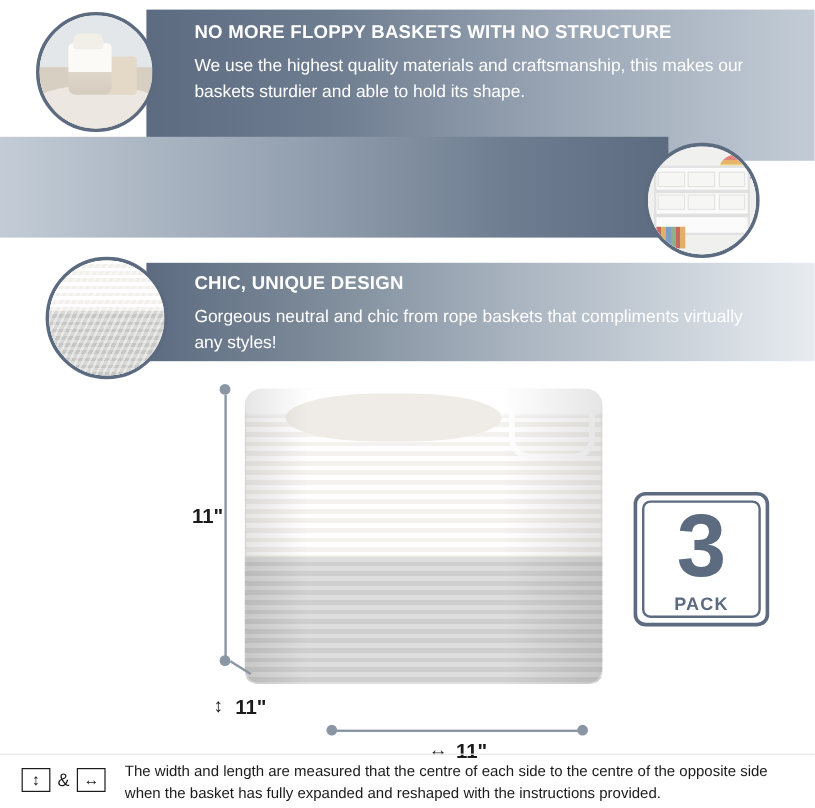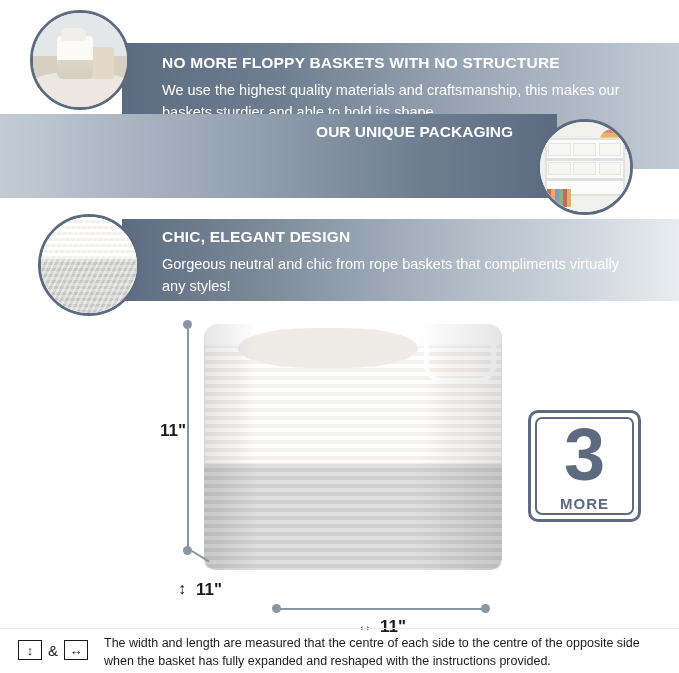--- a/index.html
+++ b/index.html
@@ -20,21 +20,20 @@
     box-sizing: border-box;
   }
 
   
   .band1 {
     left: 122px;
     top: 8px;
     width: 557px;
     height: 126px;
     background: linear-gradient(to right, #5c6b80 0%, #6e7d90 28%, #9aa6b5 62%, #c3ccd6 100%);
-    margin-top: 35px;
   }
   .band1 .title {
     position: absolute;
     left: 40px;
     top: 11px;
     font-size: 15.5px;
     font-weight: bold;
     color: #ffffff;
     letter-spacing: 0.2px;
   }
@@ -356,41 +355,40 @@
     <div class="p1-wall"></div>
     <div class="p1-floor"></div>
     <div class="p1-rug"></div>
     <div class="p1-basket2"></div>
     <div class="p1-basket"></div>
     <div class="p1-towel"></div>
   </div>
 </div>
 
 <div class="band band2">
-  <div class="title">OUR UNIQUE PACKAGING</div>
 </div>
 <div class="circle circ2">
   <div class="photo2">
     <div class="p2-wall"></div>
     <div class="p2-rainbow"></div>
     <div class="p2-shelf"></div>
     <div class="p2-hbar" style="top:40%"></div>
     <div class="p2-hbar" style="top:62%"></div>
     <div class="p2-bin" style="left:9%; top:23%; width:25%; height:15%;"></div>
     <div class="p2-bin" style="left:37%; top:23%; width:25%; height:15%;"></div>
     <div class="p2-bin" style="left:65%; top:23%; width:25%; height:15%;"></div>
     <div class="p2-bin" style="left:9%; top:44%; width:25%; height:15%;"></div>
     <div class="p2-bin" style="left:37%; top:44%; width:25%; height:15%;"></div>
     <div class="p2-bin" style="left:65%; top:44%; width:25%; height:15%;"></div>
     <div class="p2-books"></div>
   </div>
 </div>
 
 <div class="band band3">
-  <div class="title">CHIC, ELEGANT DESIGN</div>
+  <div class="title">CHIC, UNIQUE DESIGN</div>
   <div class="body">Gorgeous neutral and chic from rope baskets that compliments virtually any styles!</div>
 </div>
 <div class="circle circ3">
   <div class="photo3">
     <div class="p3-top"></div>
     <div class="p3-bot"></div>
     <div class="p3-diag"></div>
   </div>
 </div>
 
@@ -416,21 +414,21 @@
 
 <div class="arrow-icon" style="left:178px; top:580px; font-size:16px;">↕</div>
 <div class="dimlabel" style="left:196px; top:580px;">11"</div>
 
 <div class="arrow-icon" style="left:357px; top:617px; font-size:16px;">↔</div>
 <div class="dimlabel" style="left:380px; top:617px;">11"</div>
 
 <div class="badge">
   <div class="badge-inner"></div>
   <div class="badge-num">3</div>
-  <div class="badge-word">MORE</div>
+  <div class="badge-word">PACK</div>
 </div>
 
 <div class="sep"></div>
 <div class="footnote">
   <div class="fn-icons">
     <span class="fn-box v"></span>
     <span>&amp;</span>
     <span class="fn-box h"></span>
   </div>
   <div class="fn-text">The width and length are measured that the centre of each side to the centre of the opposite side when the basket has fully expanded and reshaped with the instructions provided.</div>

